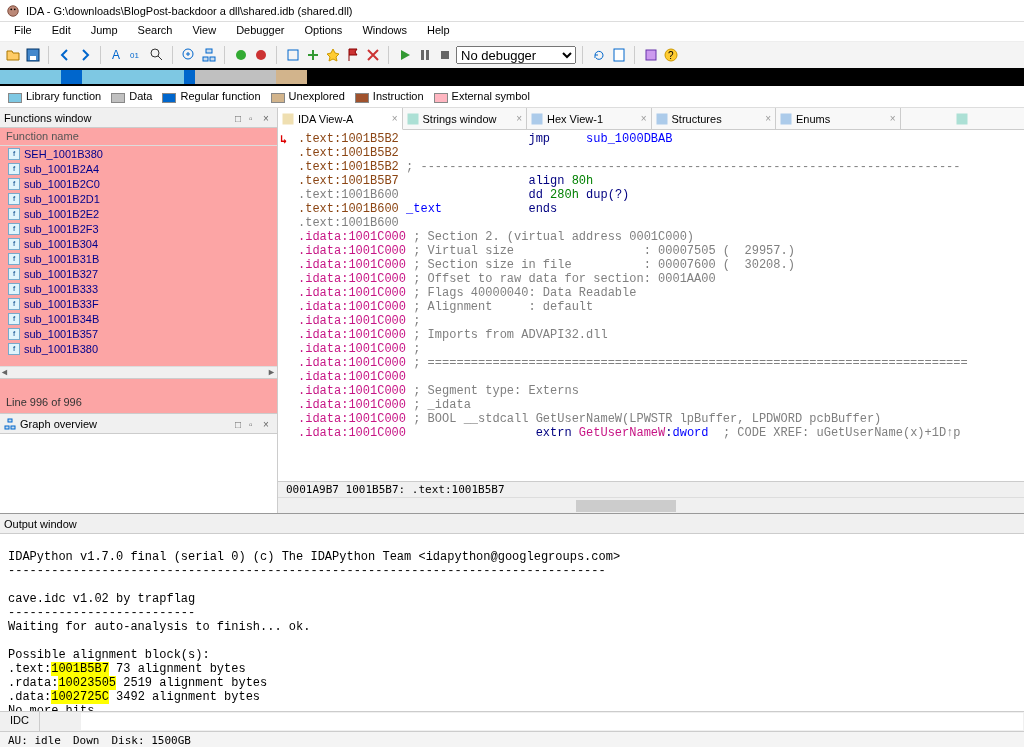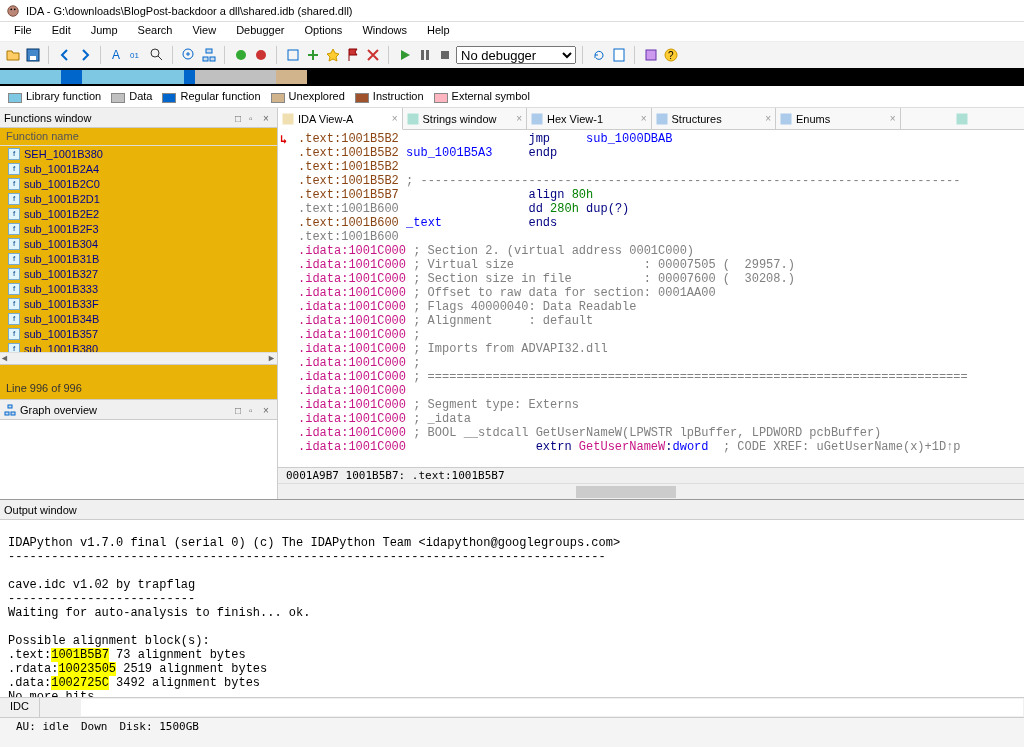--- a/index.html
+++ b/index.html
@@ -15,21 +15,21 @@
 .toolbar select { font-size: 13px; height: 18px; width: 120px; }
 .navbar { height: 18px; background: #000; position: relative; }
 .navbar .bar { position: absolute; top: 2px; height: 14px; }
 .legend { height: 22px; display: flex; align-items: center; gap: 10px; padding: 2px 8px; font-size: 11px; border-bottom: 1px solid #ddd; }
 .legend .swatch { width: 14px; height: 10px; display: inline-block; margin-right: 4px; vertical-align: middle; border: 1px solid #888; }
 .main { flex: 1; display: flex; min-height: 0; }
 .left-col { width: 278px; display: flex; flex-direction: column; border-right: 1px solid #ccc; }
 .panel-header { height: 20px; background: #f0f0f0; border-bottom: 1px solid #ccc; display: flex; align-items: center; padding: 0 4px; font-size: 11px; }
 .panel-header .panel-icons { margin-left: auto; display: flex; gap: 4px; }
 .panel-header .pi { width: 10px; height: 10px; font-size: 10px; cursor: default; color: #666; }
-.func-body { flex: 1; overflow: hidden; background: #eab308; display: flex; flex-direction: column; }
+.func-body { flex: 1; overflow: hidden; background: #fca5a5; display: flex; flex-direction: column; }
 .func-header { height: 18px; border-bottom: 1px solid #ddd; padding: 2px 6px; font-size: 11px; color: #555; }
 .func-list { flex: 1; overflow-y: auto; }
 .func-item { height: 15px; padding: 0 8px; font-size: 11px; white-space: nowrap; display: flex; align-items: center; color: #00008b; }
 .func-item .ficon { width: 12px; height: 12px; margin-right: 4px; display:inline-block; background: #e0f4fc; border:1px solid #7ac; font-size:8px; color:#048; text-align:center; line-height:10px;}
 .func-status { height: 18px; border-top: 1px solid #ccc; padding: 17px 6px; font-size: 11px; color: #333; }
 .graph-panel { height: 100px; display: flex; flex-direction: column; border-top: 1px solid #ccc; }
 .graph-body { flex: 1; background: #fff; }
 .right-col { flex: 1; display: flex; flex-direction: column; min-width: 0; }
 .tabbar { height: 22px; background: #f8f8f8; border-bottom: 1px solid #ccc; display: flex; }
 .tab { flex: 1; display: flex; align-items: center; justify-content: center; gap: 4px; border-right: 1px solid #ccc; font-size: 11px; position: relative; padding: 0 4px; }
@@ -46,21 +46,21 @@
 .op-blue { color: #0000ff; }
 .disasm-status { height: 16px; background: #f0f0f0; font-family: Consolas, monospace; font-size: 11px; padding: 1px 8px; border-top: 1px solid #ccc; }
 .disasm-scroll { height: 16px; background: #f0f0f0; border-top: 1px solid #ddd; position: relative; }
 .disasm-scroll .thumb { position: absolute; left: 40%; top: 2px; width: 100px; height: 12px; background: #ccc; }
 .output-panel { height: 218px; border-top: 1px solid #999; display: flex; flex-direction: column; }
 .output-body { flex: 1; background: #fff; font-family: Consolas, "Courier New", monospace; font-size: 12px; padding: 16px 8px; overflow: hidden; white-space: pre; }
 .hl { background: #ffff00; }
 .output-tabbar { height: 20px; background: #f0f0f0; border-top: 1px solid #ccc; display: flex; align-items: stretch; gap: 40px; }
 .output-tabbar .otab { padding: 2px 10px; border-right: 1px solid #ccc; font-size: 11px; }
 .output-tabbar .oinput { flex: 1; border: none; background: #fff; font-size: 11px; padding: 0 4px; margin: 1px; }
-.statusbar { height: 30px; background: #f4f4f4; border-top: 1px solid #ccc; font-family: Consolas, monospace; font-size: 11px; padding: 2px 16px; display: flex; gap: 12px; }
+.statusbar { height: 16px; background: #f4f4f4; border-top: 1px solid #ccc; font-family: Consolas, monospace; font-size: 11px; padding: 2px 8px; display: flex; gap: 12px; }
 .red-arrow { position: absolute; left: 2px; top: 2px; color: #d00; font-weight: bold; font-size: 12px; }
 </style>
 </head>
 <body>
 
 <div class="titlebar">
   <span class="icon">
     <svg viewBox="0 0 16 16">
         <circle cx="8" cy="8" r="6" fill="#b87" stroke="#743"></circle>
         <circle cx="6" cy="6" r="1" fill="#000"></circle>
@@ -326,21 +326,20 @@
         </div>
         <div class="tab" style="width: 20px; border-right: none;">
           <svg width="12" height="12" viewBox="0 0 12 12">
             <rect x="1" y="1" width="10" height="10" fill="#0a8" opacity="0.3" stroke="#0a8"></rect>
           </svg>
         </div>
       </div>
     <div class="disasm" id="disasm">
       <span class="red-arrow">↳</span>
     <div class="disasm-line"><span class="addr-text">.text:1001B5B2</span><span class="op-navy">                  jmp     </span><span class="op-blue">sub_1000DBAB</span></div>
-        <div class="disasm-line"><span class="addr-text">.text:1001B5B2 </span><span class="op-blue">sub_1001B5A3</span><span class="op-navy">     endp</span></div>
         <div class="disasm-line"><span class="addr-text">.text:1001B5B2</span><span class="op-navy"></span></div>
         <div class="disasm-line"><span class="addr-text">.text:1001B5B2</span><span class="op-gray"> ; ---------------------------------------------------------------------------</span></div>
         <div class="disasm-line"><span class="addr-text">.text:1001B5B7</span><span class="op-navy">                  </span><span class="op-navy">align </span><span class="op-green">80h</span></div>
         <div class="disasm-line"><span class="op-gray">.text:1001B600</span><span class="op-navy">                  </span><span class="op-navy">dd </span><span class="op-green">280h</span><span class="op-navy"> dup(?)</span></div>
         <div class="disasm-line"><span class="addr-text">.text:1001B600 </span><span class="op-blue">_text</span><span class="op-navy">            ends</span></div>
         <div class="disasm-line"><span class="op-gray">.text:1001B600</span><span class="op-navy"></span></div>
         <div class="disasm-line"><span class="addr-idata">.idata:1001C000 </span><span class="op-gray">; Section 2. (virtual address 0001C000)</span></div>
         <div class="disasm-line"><span class="addr-idata">.idata:1001C000 </span><span class="op-gray">; Virtual size                  : 00007505 (  29957.)</span></div>
         <div class="disasm-line"><span class="addr-idata">.idata:1001C000 </span><span class="op-gray">; Section size in file          : 00007600 (  30208.)</span></div>
         <div class="disasm-line"><span class="addr-idata">.idata:1001C000 </span><span class="op-gray">; Offset to raw data for section: 0001AA00</span></div>

